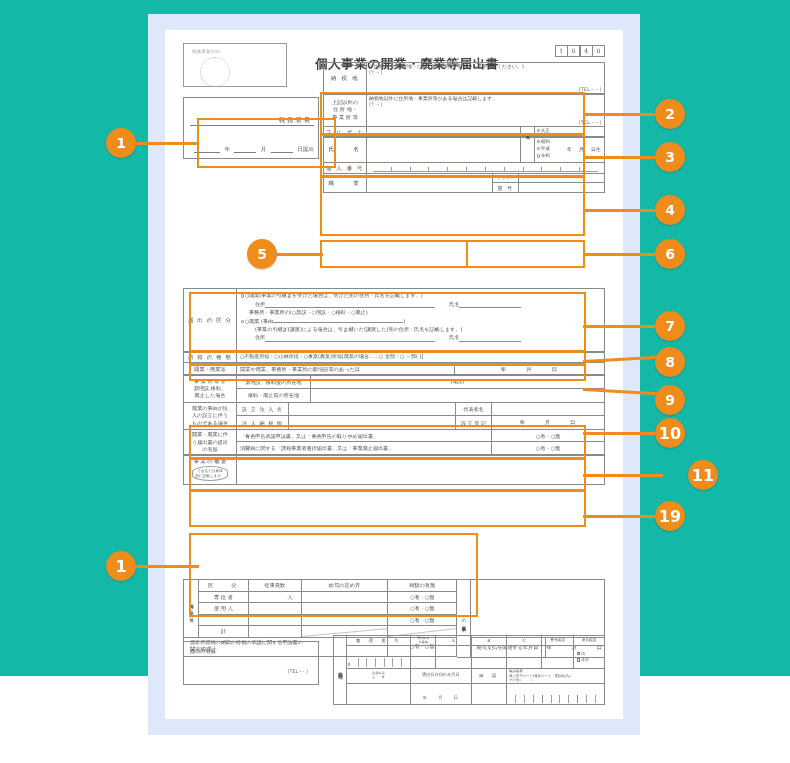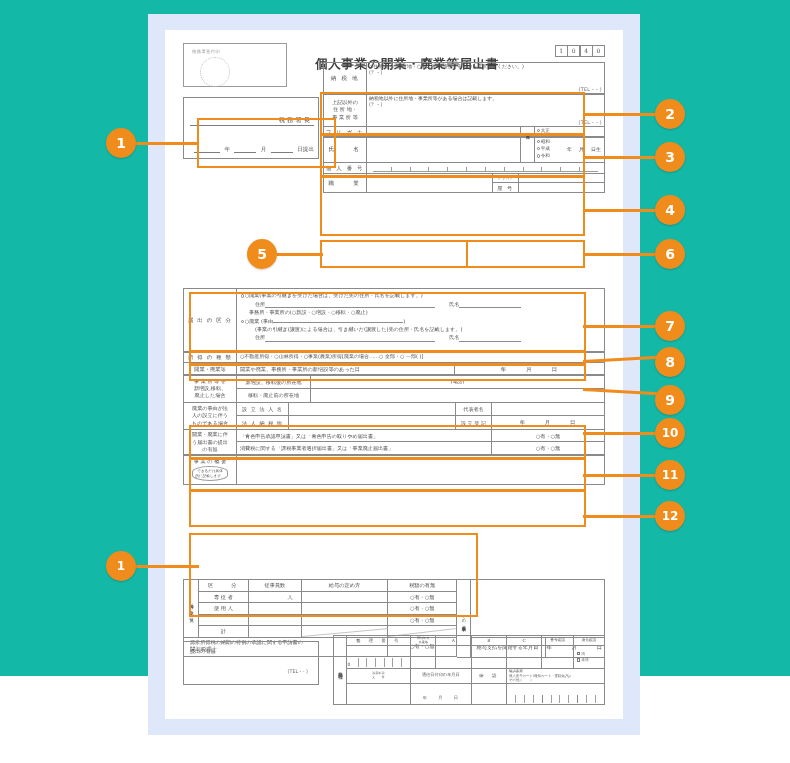--- a/index.html
+++ b/index.html
@@ -107,21 +107,21 @@
   
   .hl { position:absolute; border:2.6px solid #ef8c1c; pointer-events:none; }
   .leader { position:absolute; height:2.6px; background:#ef8c1c; }
   .bub {
     position:absolute; width:30px; height:30px; border-radius:50%;
     background:#ef8c1c; color:#ffffff; font-weight:bold; font-size:14px;
     display:flex; align-items:center; justify-content:center;
     box-shadow:0 1px 2px rgba(0,0,0,.18);
     font-family:"DejaVu Sans","Liberation Sans",sans-serif;
   }
-  .bub.small { font-size:12px; }
+  .bub.small { font-size:16px; }
 </style>
 </head>
 <body>
 
 <div id="root">
 
   <div class="blue-frame"></div>
   <div class="paper"></div>
 
   <div class="form">
@@ -536,21 +536,21 @@
   <div class="leader" style="left:583px; top:360px; width:80px; transform-origin:left center; transform:rotate(-3.2deg);"></div>
   <div class="bub" style="left:655px; top:347px;">8</div>
 
   <div class="leader" style="left:583px; top:388px; width:80px; transform-origin:left center; transform:rotate(3.2deg);"></div>
   <div class="bub" style="left:655px; top:385px;">9</div>
 
   <div class="leader" style="left:583px; top:432px; width:80px;"></div>
   <div class="bub small" style="left:655px; top:418px;">10</div>
 
   <div class="leader" style="left:583px; top:474px; width:80px;"></div>
-  <div class="bub small" style="left:655px; top:460px;">11</div>
+  <div class="bub small" style="left:688px; top:460px;">11</div>
 
   <div class="leader" style="left:583px; top:515px; width:80px;"></div>
-  <div class="bub small" style="left:655px; top:501px;">12</div>
+  <div class="bub small" style="left:655px; top:501px;">19</div>
 
   <div class="leader" style="left:136px; top:565px; width:63px;"></div>
   <div class="bub small" style="left:106px; top:551px;">1</div>
 
 </div>
 
 </body></html>

